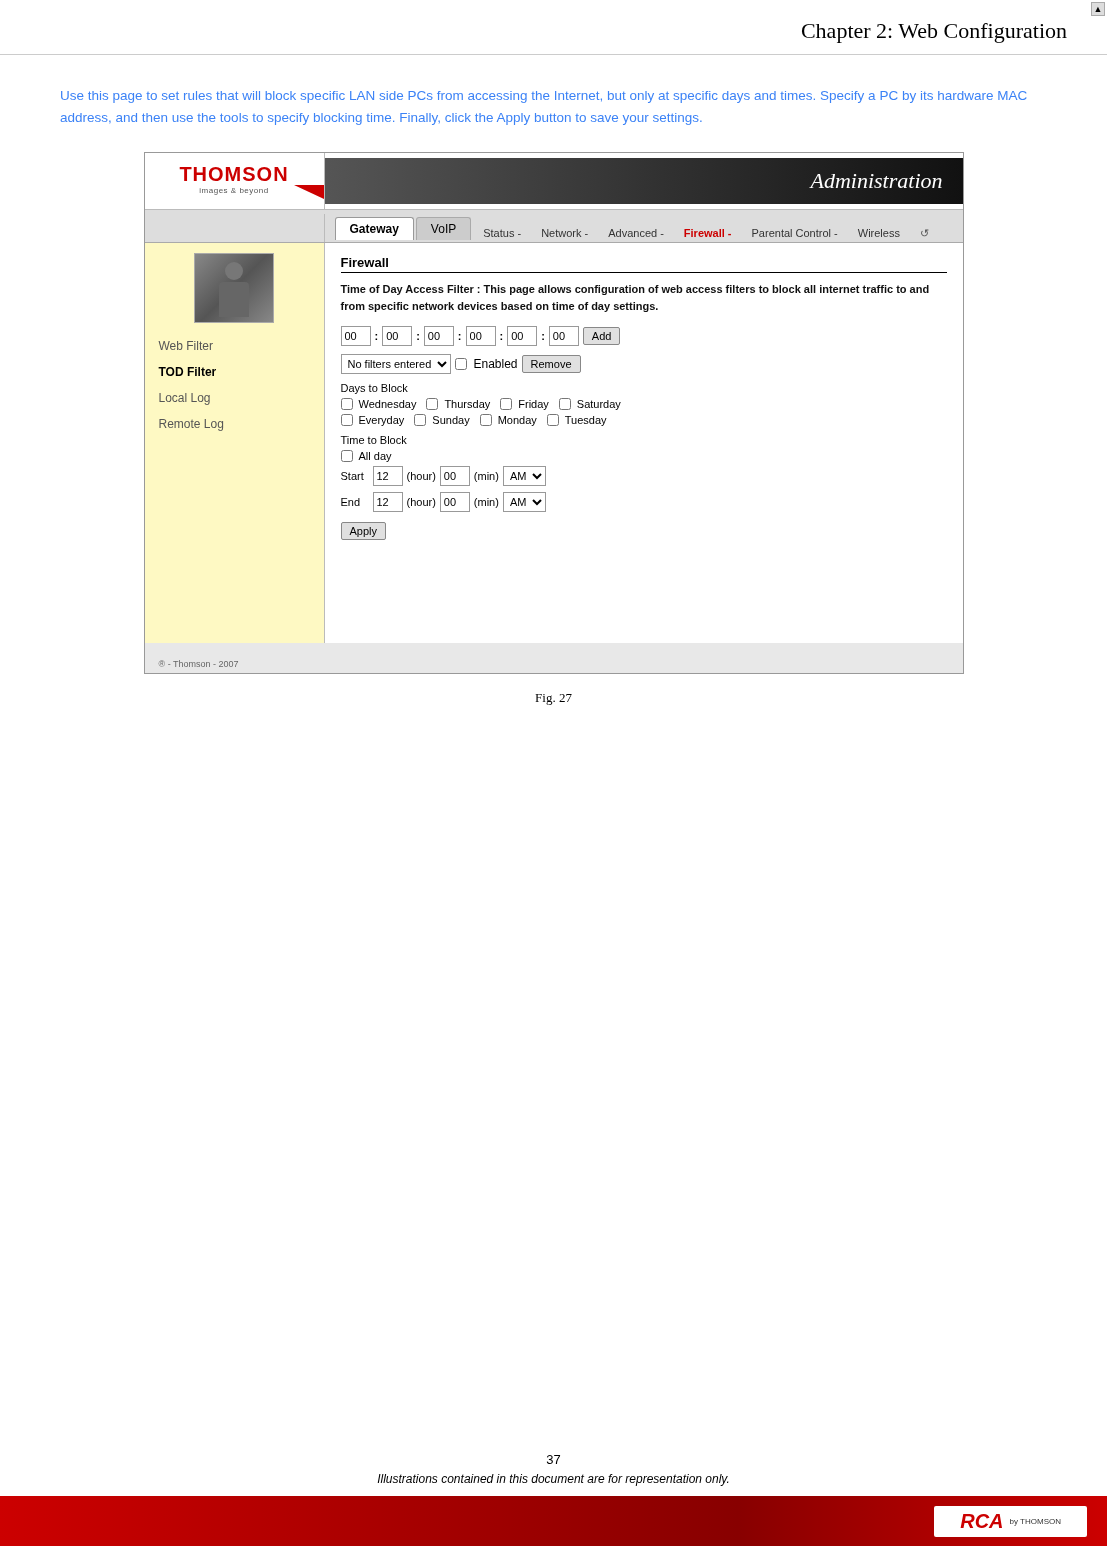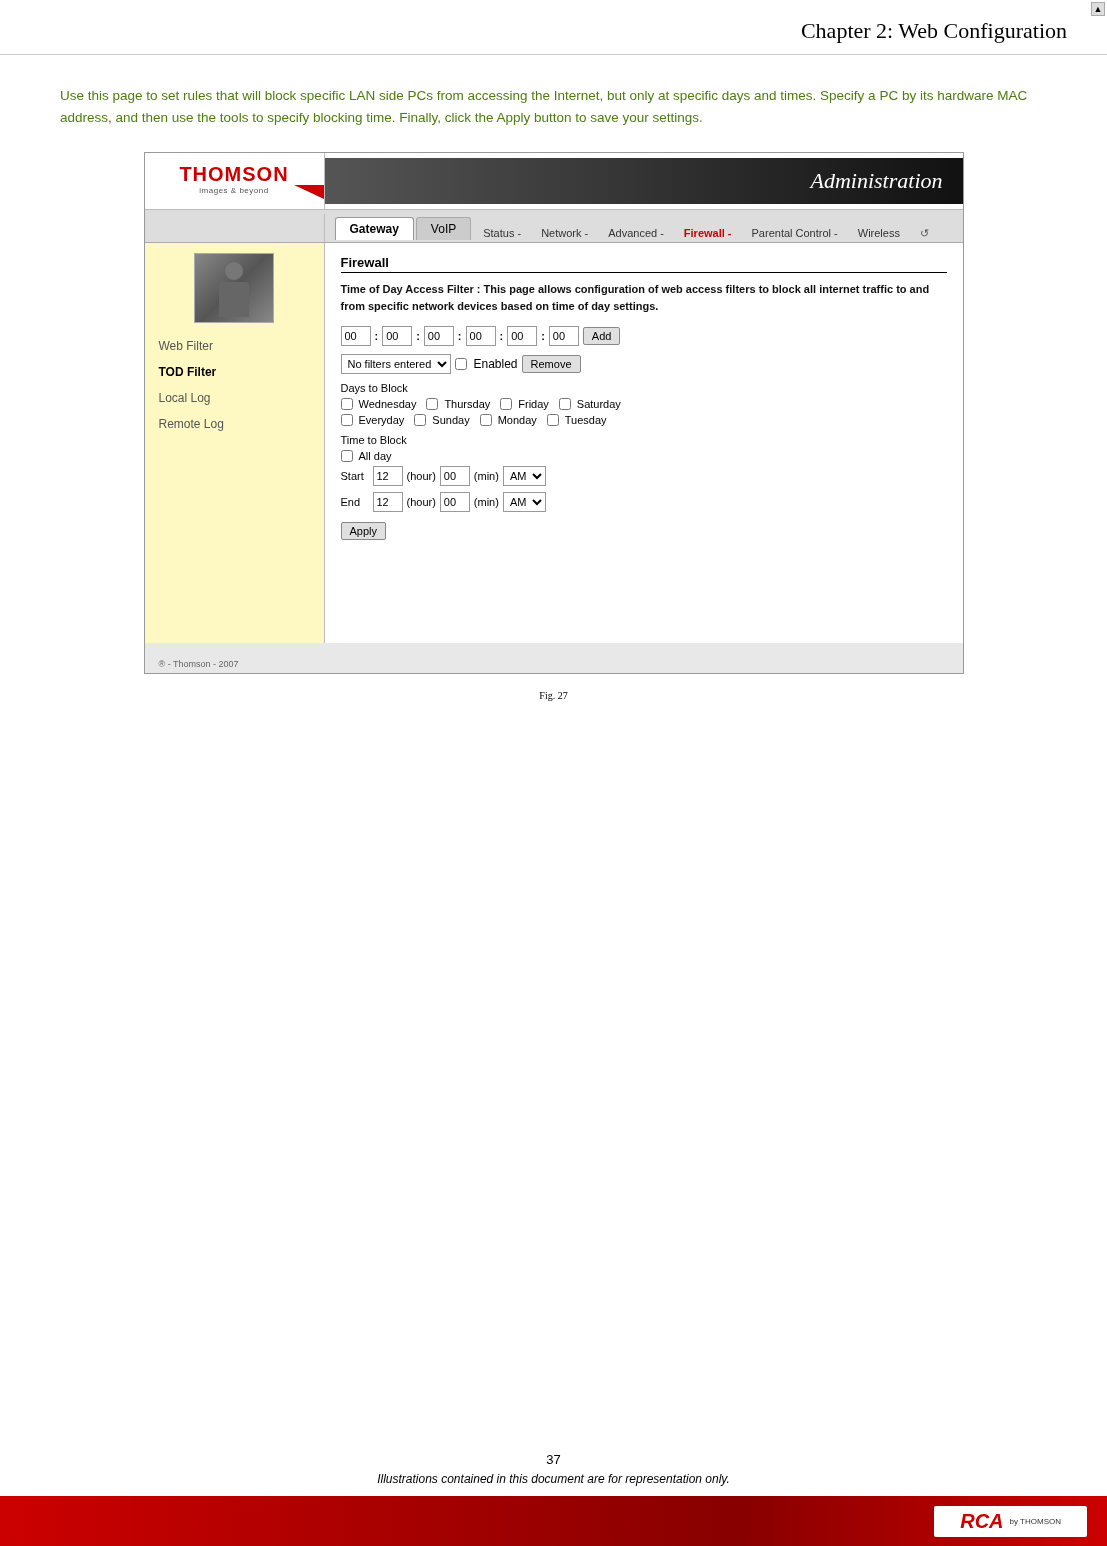--- a/index.html
+++ b/index.html
@@ -34,21 +34,21 @@
       font-weight: bold;
       text-decoration: underline;
       margin-bottom: 12px;
       font-family: Arial, sans-serif;
     }
 
     .section-desc {
       font-size: 13.5px;
       line-height: 1.6;
       margin-bottom: 24px;
-      color: #4d7c0f;
+      color: #3b82f6;
     }
 
     
     .screenshot-wrapper {
       border: 1px solid #999;
       width: 820px;
       margin: 0 auto 16px auto;
       background: #e8e8e8;
       font-family: Arial, sans-serif;
       font-size: 12px;
@@ -316,21 +316,21 @@
       min-width: 28px;
     }
 
     .apply-row {
       margin-top: 10px;
     }
 
     
     .fig-caption {
       text-align: center;
-      font-size: 10px;
+      font-size: 13px;
       margin: 8px 0 30px 0;
       font-family: 'Times New Roman', serif;
     }
 
     
     .page-footer {
       position: absolute;
       bottom: 60px;
       width: 100%;
       text-align: center;

